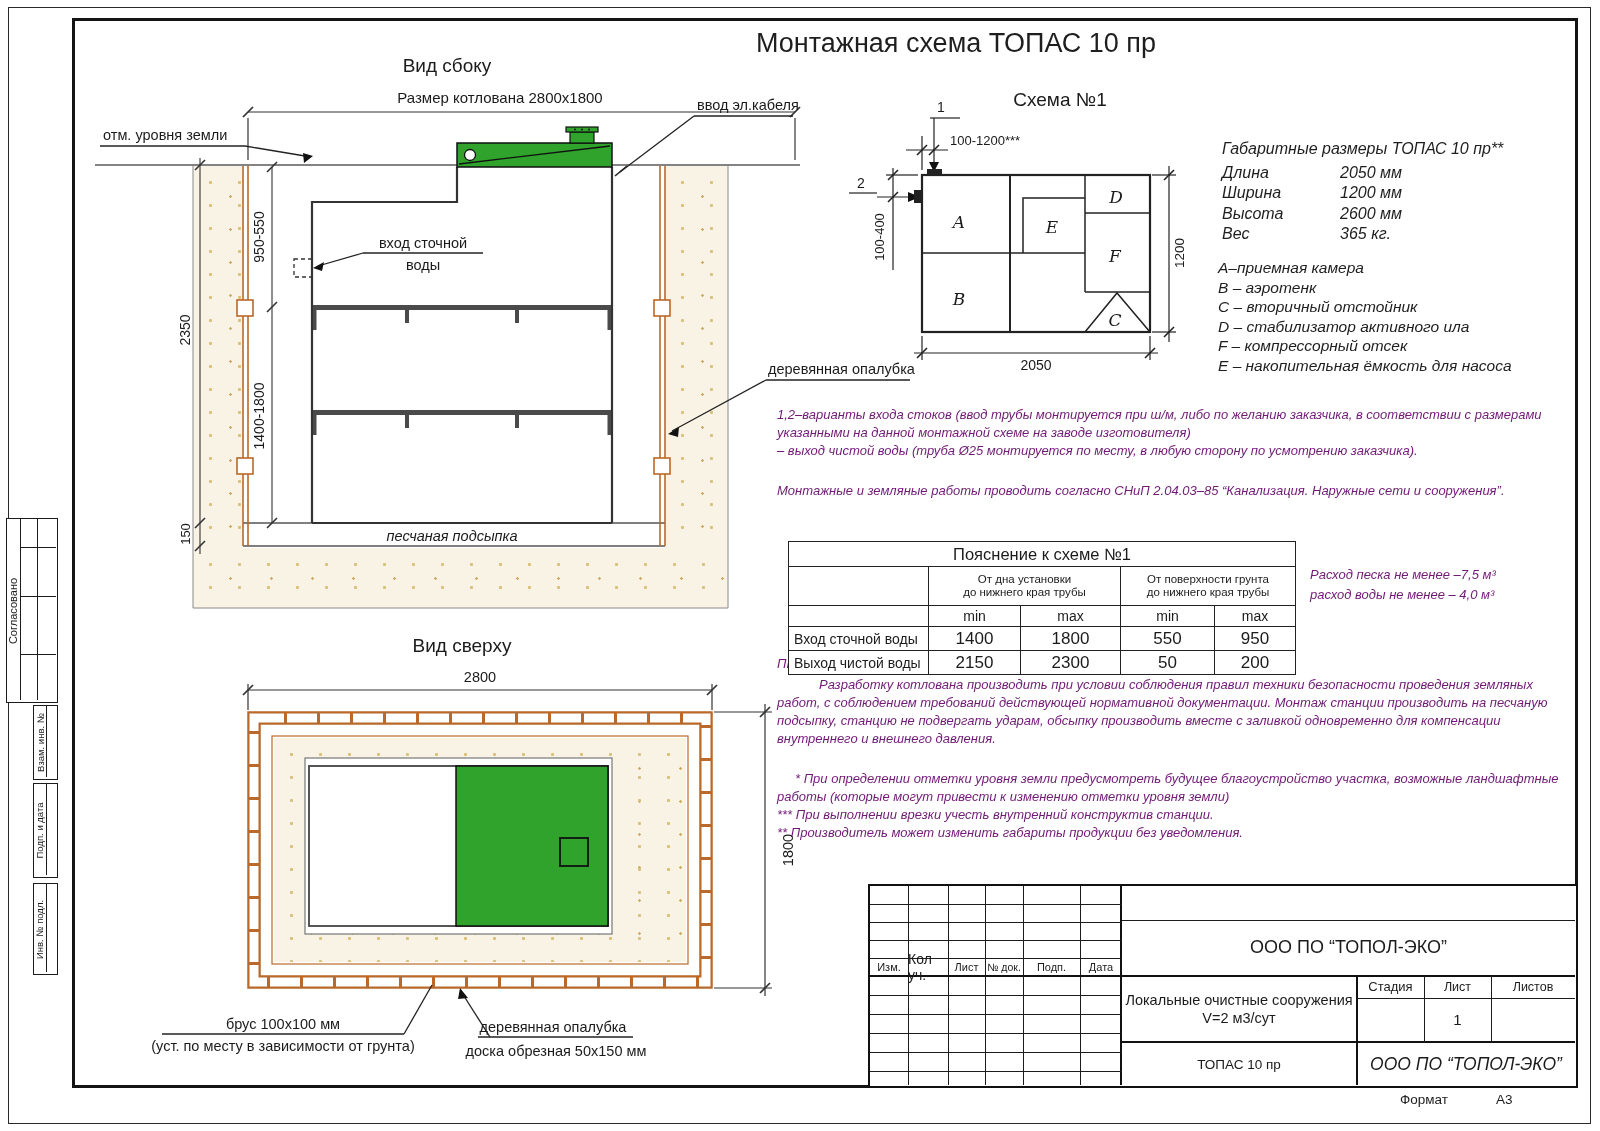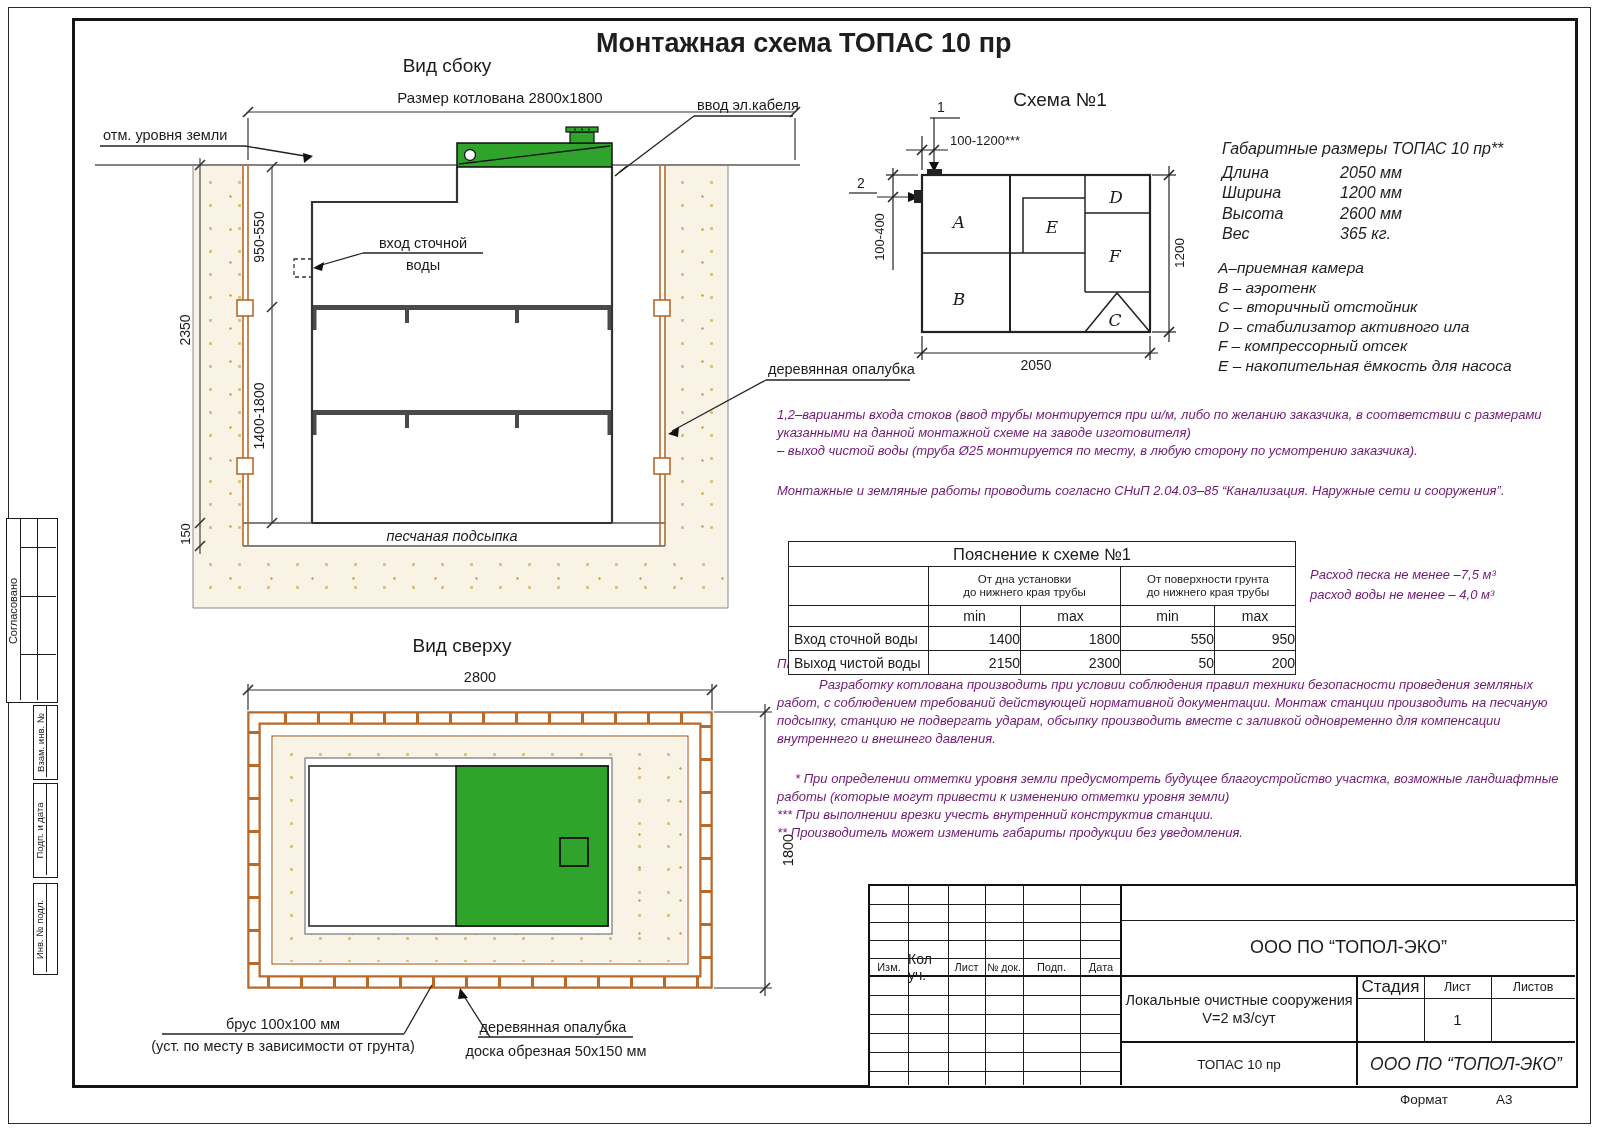--- a/index.html
+++ b/index.html
@@ -3,40 +3,40 @@
 <meta charset="utf-8">
 <style>
   html,body{margin:0;padding:0;background:#e9e9e9;}
   #sheet{position:relative;width:1600px;height:1131px;background:#ffffff;overflow:hidden;
          font-family:"Liberation Sans",sans-serif;color:#1e1e1e;}
   .abs{position:absolute;}
   .border-outer{left:8px;top:7px;width:1581px;height:1115px;border:1.5px solid #2a2a2a;}
   .border-frame{left:72px;top:18px;width:1506px;height:1070px;border:3px solid #141414;box-sizing:border-box;}
   .t{position:absolute;white-space:nowrap;color:#1e1e1e;}
   .ital{font-style:italic;}
-  .center{text-align:left;font-weight:bold;}
+  .center{text-align:right;}
   .line-h{position:absolute;background:#1c1c1c;height:1.4px;}
   .line-v{position:absolute;background:#1c1c1c;width:1.4px;}
   .thk{background:#111;}
   .sand{position:absolute;background-color:#f8f3e4;z-index:0;
     background-image:
       radial-gradient(circle, #d9c07c 1.3px, rgba(0,0,0,0) 1.9px),
       radial-gradient(circle, #cdab60 1.0px, rgba(0,0,0,0) 1.5px);
     background-size:29px 23px, 41px 33px;
     background-position:3px 5px, 17px 14px;}
   #overlay-svg{position:absolute;left:0;top:0;z-index:2;pointer-events:none;}
   .txtblock{position:absolute;z-index:1;font-style:italic;font-size:13px;line-height:1.38;color:#701a75;}
   
   table.exp{border-collapse:collapse;z-index:1;position:absolute;left:788px;top:541px;background:#fff;}
   table.exp td{border:1.6px solid #222;padding:0;color:#1b1b1b;}
   table.exp .cap{font-size:16.5px;text-align:center;height:24px;}
   table.exp .grp{font-size:11.5px;line-height:1.15;text-align:center;height:38px;}
   table.exp .mm{font-size:14px;text-align:center;height:20px;}
   table.exp .lbl{font-size:14px;padding-left:5px;height:23px;}
-  table.exp .num{font-size:14px;text-align:right;height:23px;}
+  table.exp .num{font-size:17px;text-align:center;height:23px;}
   
   #stamp{position:absolute;left:868px;top:884px;width:710px;height:204px;border:2.5px solid #111;
          box-sizing:border-box;background:#fff;z-index:1;}
   #stamp .cell{position:absolute;display:flex;align-items:center;justify-content:center;text-align:left;color:#1b1b1b;}
   .vwrap{position:absolute;display:flex;align-items:center;justify-content:center;z-index:1;}
   .vwrap span{transform:rotate(-90deg);white-space:nowrap;font-size:11px;color:#1b1b1b;}
   .sidebox{position:absolute;border:1.8px solid #1c1c1c;box-sizing:border-box;background:#fff;z-index:1;}
 </style>
 </head>
 <body>
@@ -187,21 +187,21 @@
     <div class="cell" style="left:78px;top:72px;width:37px;height:17px;font-size:11px;">Лист</div>
     <div class="cell" style="left:115px;top:72px;width:38px;height:17px;font-size:10.5px;">№ док.</div>
     <div class="cell" style="left:153px;top:72px;width:57px;height:17px;font-size:11px;">Подп.</div>
     <div class="cell" style="left:210px;top:72px;width:42px;height:17px;font-size:11px;">Дата</div>
 
     <div class="cell" style="left:252px;top:34px;width:453px;height:55px;font-size:18px;">ООО ПО “ТОПОЛ-ЭКО”</div>
     <div class="cell" style="left:252px;top:91px;width:234px;height:64px;font-size:14.5px;line-height:1.25;flex-direction:column;">
       <div>Локальные очистные сооружения</div>
       <div>V=2 м3/сут</div>
     </div>
-    <div class="cell" style="left:487px;top:90px;width:67px;height:21px;font-size:17px;">Стадия</div>
+    <div class="cell" style="left:487px;top:90px;width:67px;height:21px;font-size:13px;">Стадия</div>
     <div class="cell" style="left:554px;top:90px;width:67px;height:21px;font-size:12.5px;">Лист</div>
     <div class="cell" style="left:621px;top:90px;width:84px;height:21px;font-size:12.5px;">Листов</div>
     <div class="cell" style="left:554px;top:112px;width:67px;height:43px;font-size:15px;">1</div>
     <div class="cell" style="left:252px;top:157px;width:234px;height:42px;font-size:13.5px;">ТОПАС 10 пр</div>
     <div class="cell ital" style="left:487px;top:157px;width:218px;height:42px;font-size:17.5px;">ООО ПО “ТОПОЛ-ЭКО”</div>
   </div>
   <div class="abs" style="left:1400px;top:1092px;display:flex;gap:48px;font-size:13.5px;z-index:1;">
     <span>Формат</span>
     <span>А3</span>
   </div>

